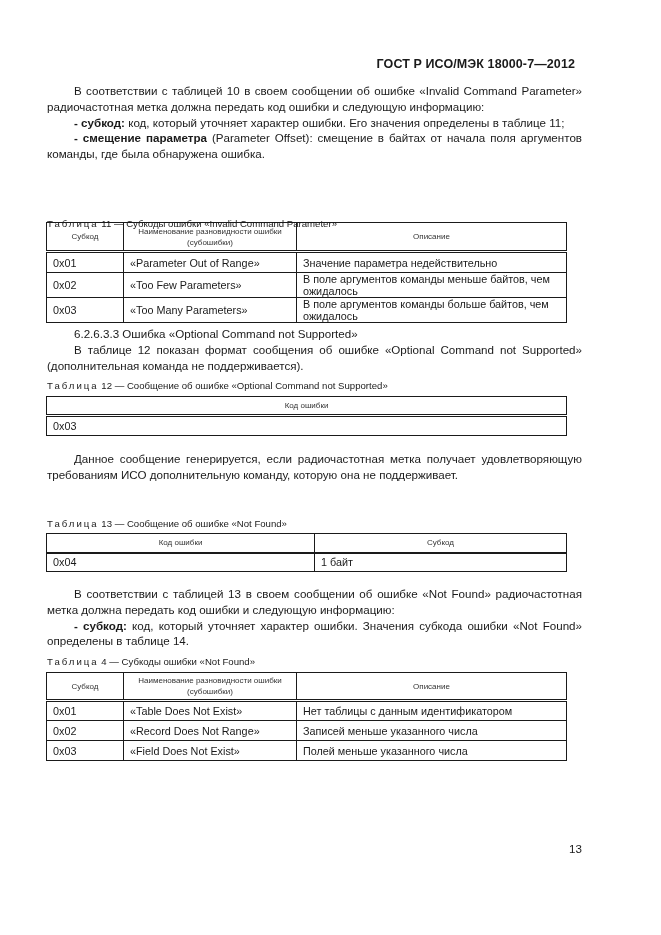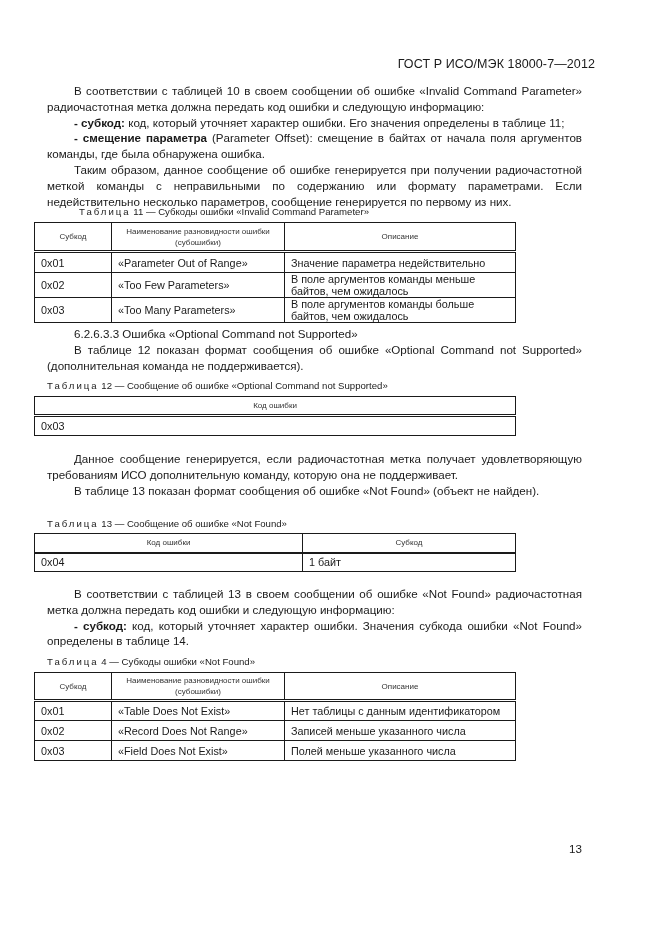--- a/index.html
+++ b/index.html
@@ -2,36 +2,36 @@
 <html><head>
 <meta charset="utf-8">
 <style>
   html, body { margin: 0; padding: 0; background: #ffffff; }
   body {
     width: 661px; height: 935px; position: relative; overflow: hidden;
     font-family: "Liberation Sans", sans-serif; color: #1a1a1a;
   }
   .page { position: absolute; left: 0; top: 0; width: 661px; height: 935px; }
   .header {
-    position: absolute; right: 66px; top: 57px;
-    font-weight: normal; font-size: 12.5px; letter-spacing: 0.1px;
+    position: absolute; right: 86px; top: 57px;
+    font-weight: bold; font-size: 12.5px; letter-spacing: 0.1px;
   }
   .text {
     position: absolute; left: 47px; width: 535px;
     font-size: 11.6px; line-height: 15.8px; text-align: justify;
   }
   .text p { margin: 0; }
   .indent { text-indent: 27px; }
   .text b { font-weight: bold; margin-top: 12px; }
   .caption {
     position: absolute; left: 47px; font-size: 9.6px; line-height: 12px;
   }
   .caption .spaced { letter-spacing: 2px; }
   table {
-    position: absolute; left: 34px; width: 482px;
+    position: absolute; left: 46px; width: 521px;
     border-collapse: collapse; table-layout: fixed;
   }
   td, th {
     border: 1px solid #1a1a1a; padding: 0 6px; font-weight: normal;
     font-size: 10.8px; vertical-align: middle;
   }
   th { font-size: 8px; color: #333; text-align: center; line-height: 11px; }
   tr.head th { border-bottom: 3px double #1a1a1a; }
   td.c { }
   .pnum { position: absolute; right: 79px; top: 842px; font-size: 11.6px; }
@@ -40,24 +40,23 @@
 <body>
 
 <div class="page">
 
   <div class="header">ГОСТ Р ИСО/МЭК 18000-7—2012</div>
 
   <div class="text" style="top:83px;">
     <p class="indent">В соответствии с таблицей 10 в своем сообщении об ошибке «Invalid Command Parameter» радиочастотная метка должна передать код ошибки и следующую информацию:</p>
     <p class="indent"><b>- субкод:</b><span> код, который уточняет характер ошибки. Его значения определены в таблице 11;</span></p>
     <p class="indent"><b>- смещение параметра</b><span> (Parameter Offset): смещение в байтах от начала поля аргументов команды, где была обнаружена ошибка.</span></p>
-    <p class="indent">Таким образом, данное сообщение об ошибке генерируется при получении радиочастотной меткой команды с неправильными по содержанию или формату параметрами. Если недействительно несколько параметров, сообщение генерируется по первому из них.</p>
   </div>
 
-  <div class="caption" style="top:206px;margin-left:32px;"><span class="spaced">Таблица</span><span> 11 — Субкоды ошибки «Invalid Command Parameter»</span></div>
+  <div class="caption" style="top:218px;"><span class="spaced">Таблица</span><span> 11 — Субкоды ошибки «Invalid Command Parameter»</span></div>
   <table style="top:222px;">
     <colgroup>
         <col style="width:77px">
         <col style="width:173px">
         <col>
       </colgroup>
     <tbody>
         <tr class="head" style="height:29px;">
       <th>Субкод</th>
       <th>Наименование разновидности ошибки (субошибки)</th>
@@ -93,21 +92,20 @@
       <th>Код ошибки</th>
     </tr>
     <tr style="height:20px;">
       <td class="c">0x03</td>
     </tr>
   </tbody>
     </table>
 
   <div class="text" style="top:451px;">
     <p class="indent">Данное сообщение генерируется, если радиочастотная метка получает удовлетворяющую требованиям ИСО дополнительную команду, которую она не поддерживает.</p>
-    <p class="indent">В таблице 13 показан формат сообщения об ошибке «Not Found» (объект не найден).</p>
   </div>
 
   <div class="caption" style="top:518px;"><span class="spaced">Таблица</span><span> 13 — Сообщение об ошибке «Not Found»</span></div>
   <table style="top:533px;">
     <colgroup>
         <col style="width:268px">
         <col>
       </colgroup>
     <tbody>
         <tr style="height:19px;">

